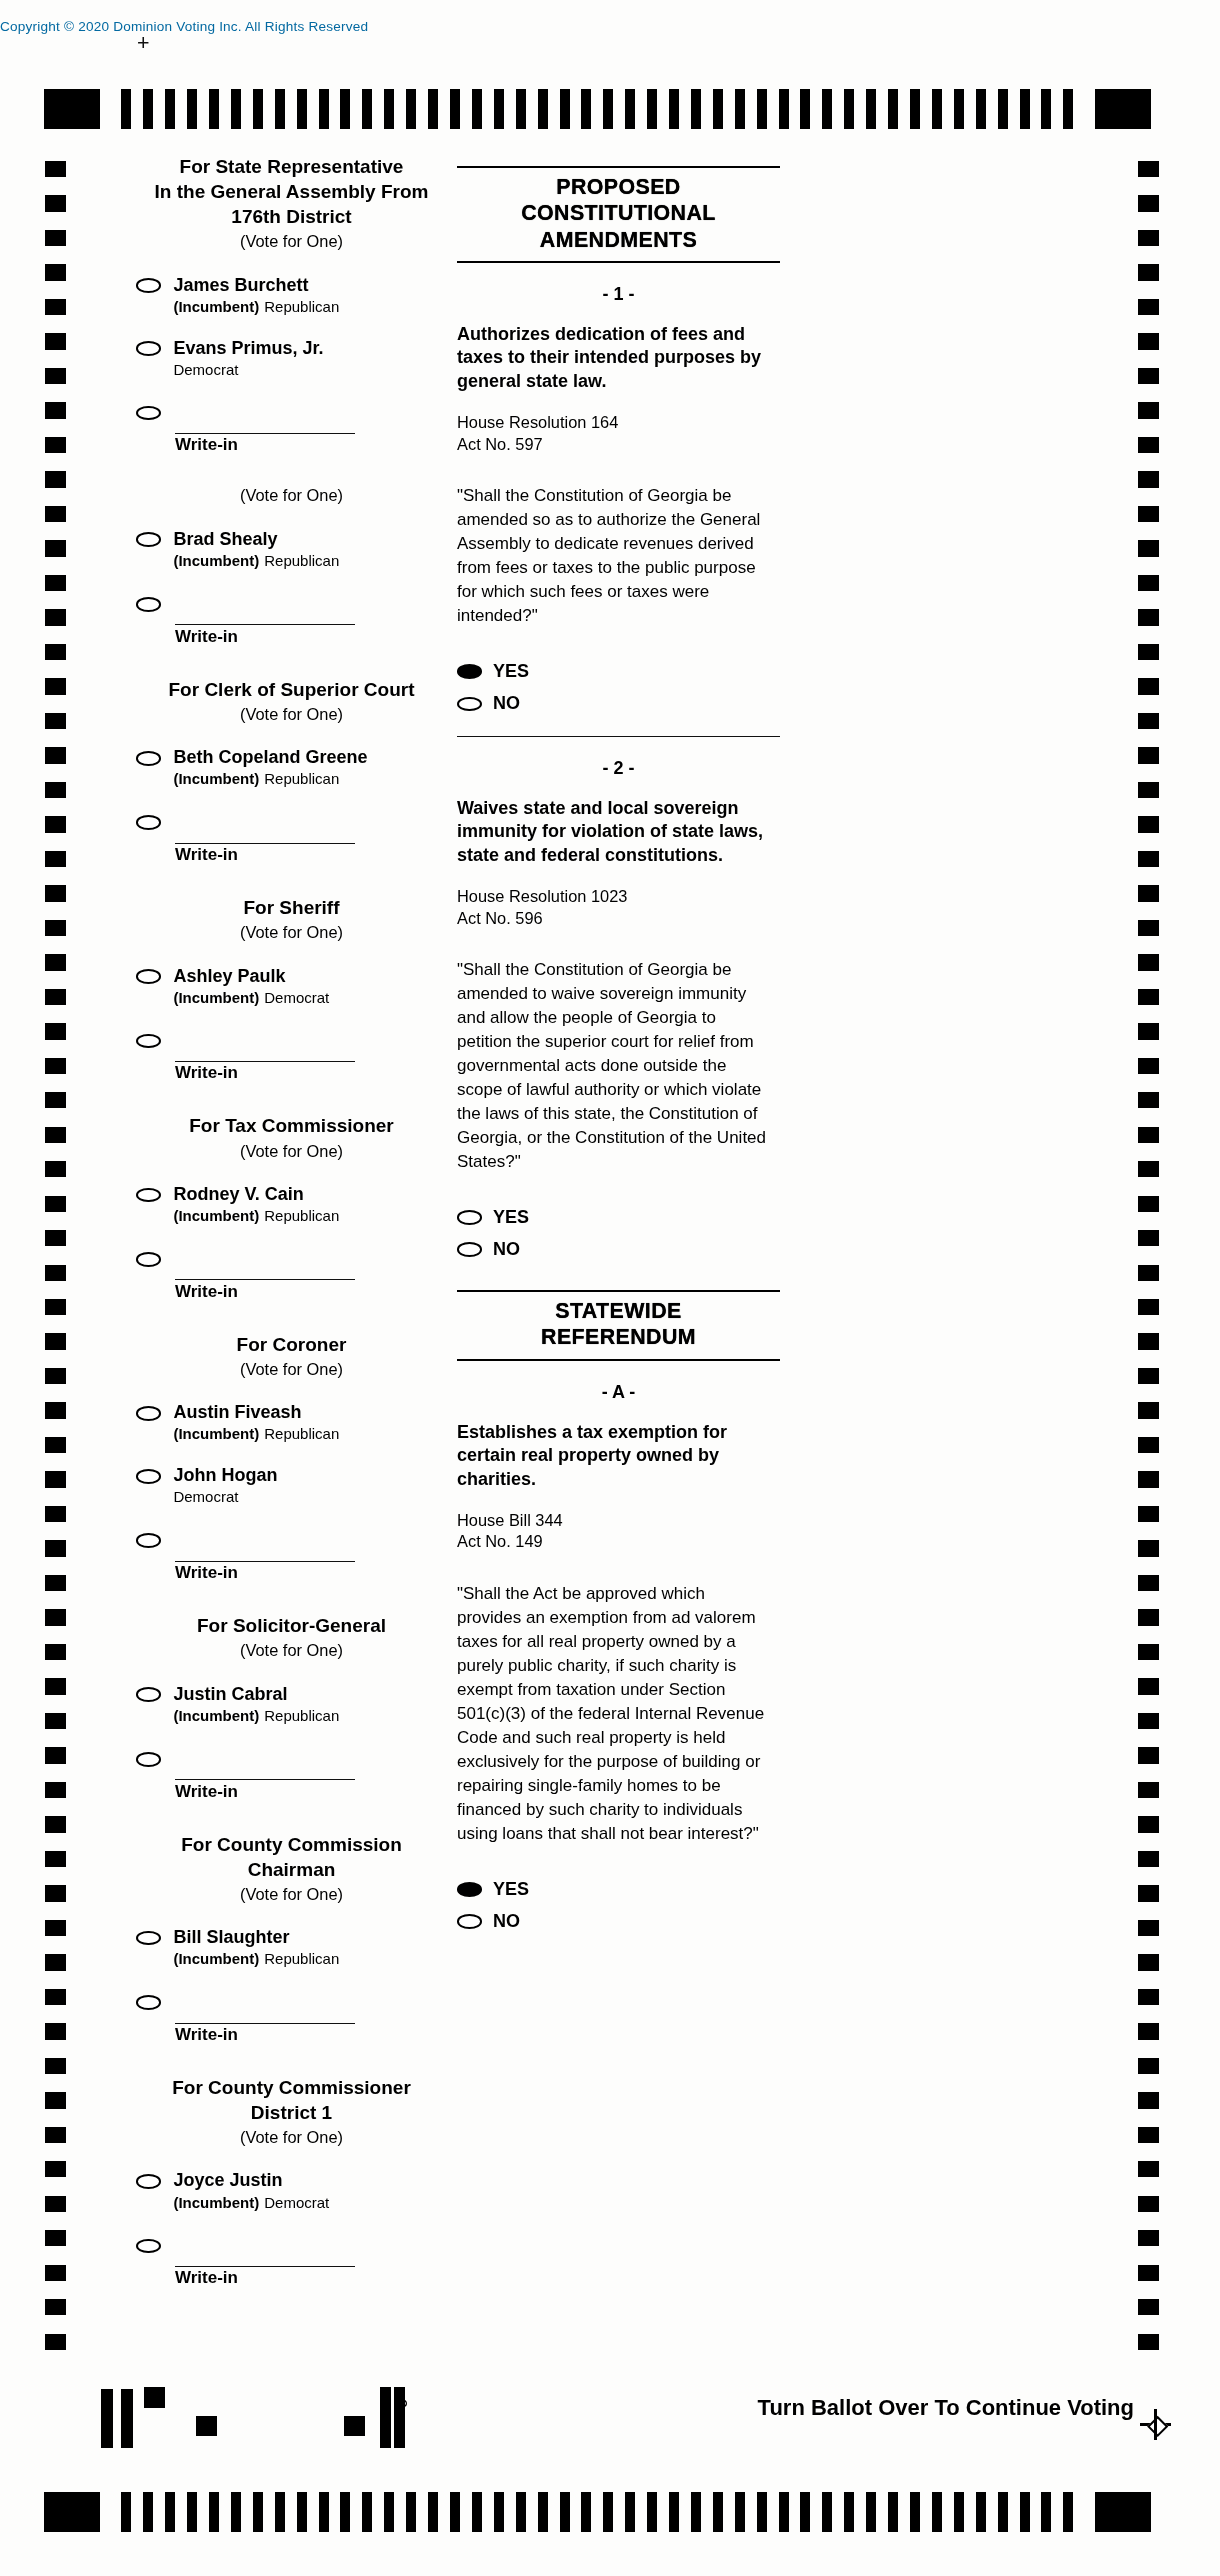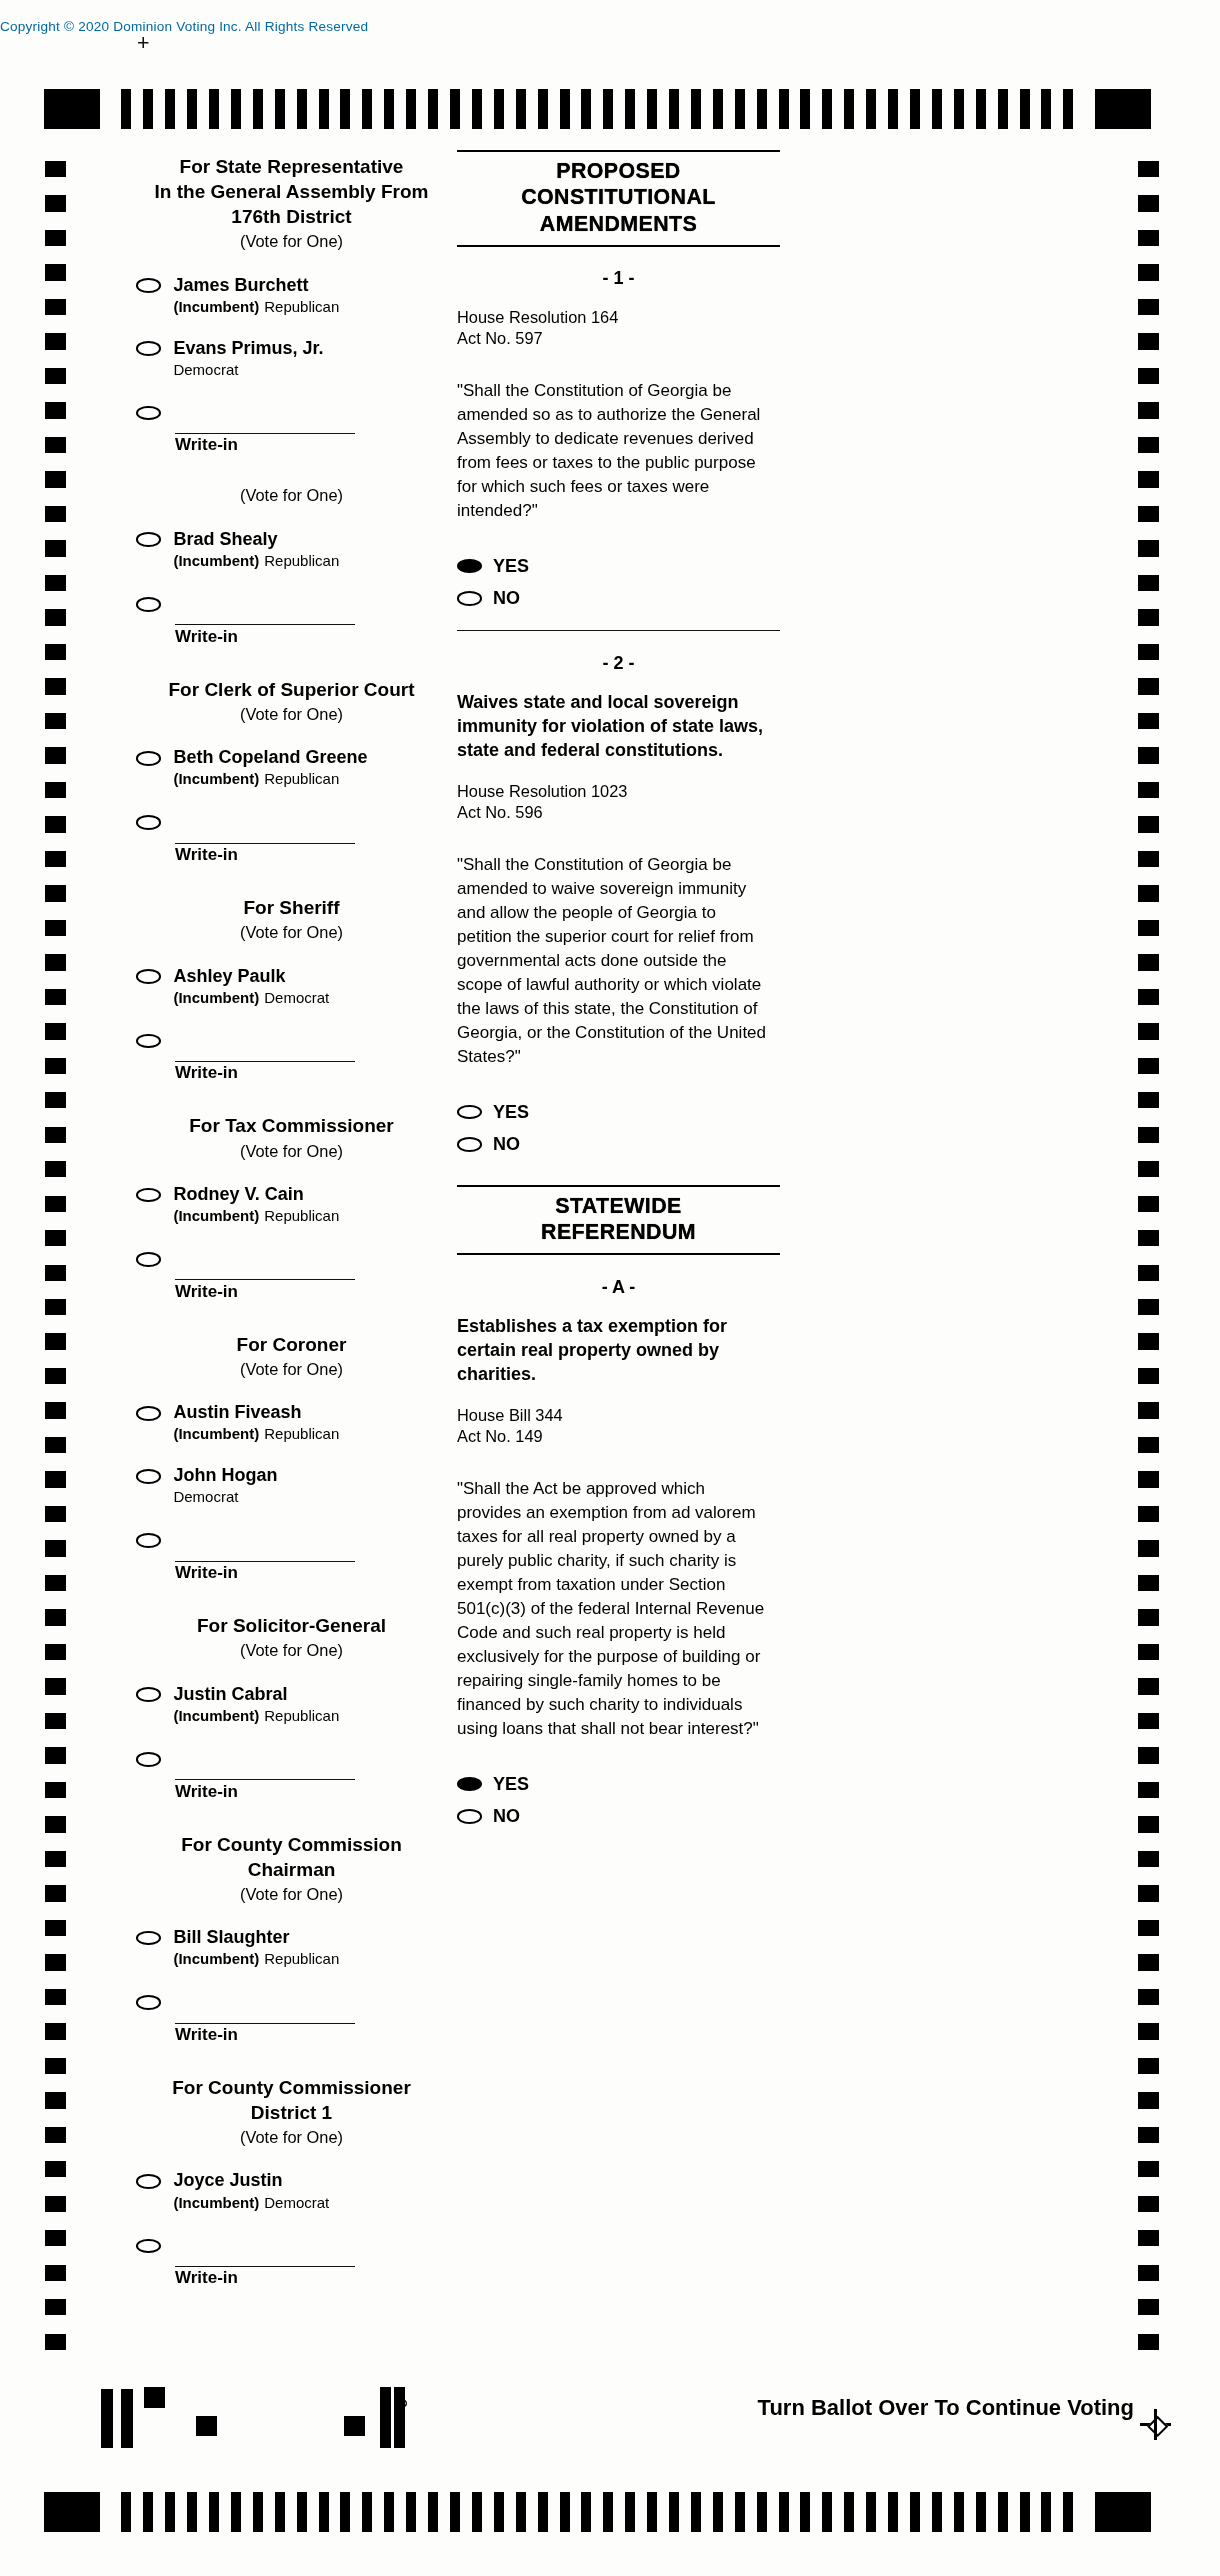--- a/index.html
+++ b/index.html
@@ -17,21 +17,21 @@
   .bars{flex:1;display:flex;justify-content:space-between;margin:0 21.4px;}
   .bar{width:10px;background:#000;}
   .side-marks{position:absolute;top:161px;height:2189px;width:21.4px;display:flex;
               flex-direction:column;justify-content:space-between;}
   .side-marks.left{left:45px;}
   .side-marks.right{left:1138px;}
   .mark{height:16.4px;width:21.4px;background:#000;}
 
   
   .col-left{position:absolute;left:136px;top:154px;width:311px;}
-  .col-right{position:absolute;left:457px;top:150px;width:323px;}
+  .col-right{position:absolute;left:457px;top:166px;width:323px;}
 
   
   .contest + .contest{margin-top:30px;}
   .contest-title{font-weight:bold;font-size:19px;line-height:25px;text-align:center;padding:0 4.3px;}
   .contest-instruction{font-size:16.4px;line-height:21.4px;text-align:center;margin-top:2.1px;}
   .candidate-row{display:flex;margin-top:22px;}
   .oval{flex:none;display:inline-block;width:21.4px;height:10.7px;border:2.9px solid #000;
         border-radius:50%;background:#fff;}
   .oval.filled{background:#000;}
   .candidate-row .oval{margin-top:3.6px;margin-right:12px;}
@@ -499,20 +499,21 @@
 <div class="col-right" id="col-right">
   <div class="measure-section">
     <div class="section-header">
         <div>PROPOSED</div>
         <div>CONSTITUTIONAL</div>
         <div>AMENDMENTS</div>
       </div>
     <div class="measures">
   <div class="measure">
     <div class="measure-number">- 1 -</div>
+    <div class="measure-summary">Authorizes dedication of fees and taxes to their intended purposes by general state law.</div>
     <div class="measure-ref">
             <div>House Resolution 164</div>
             <div>Act No. 597</div>
           </div>
     <div class="measure-question">"Shall the Constitution of Georgia be amended so as to authorize the General Assembly to dedicate revenues derived from fees or taxes to the public purpose for which such fees or taxes were intended?"</div>
     <div class="measure-options">
   <div class="option-row">
     <span class="oval filled"></span>
     <span class="option-label">YES</span>
   </div>

